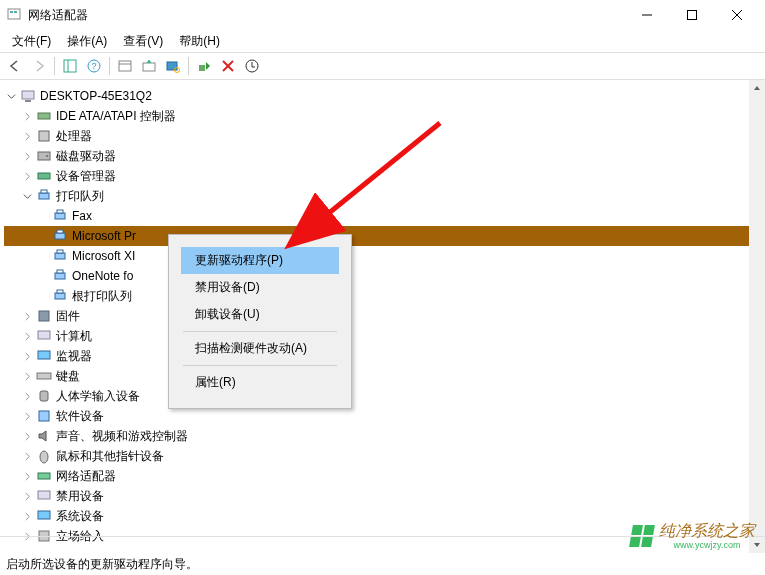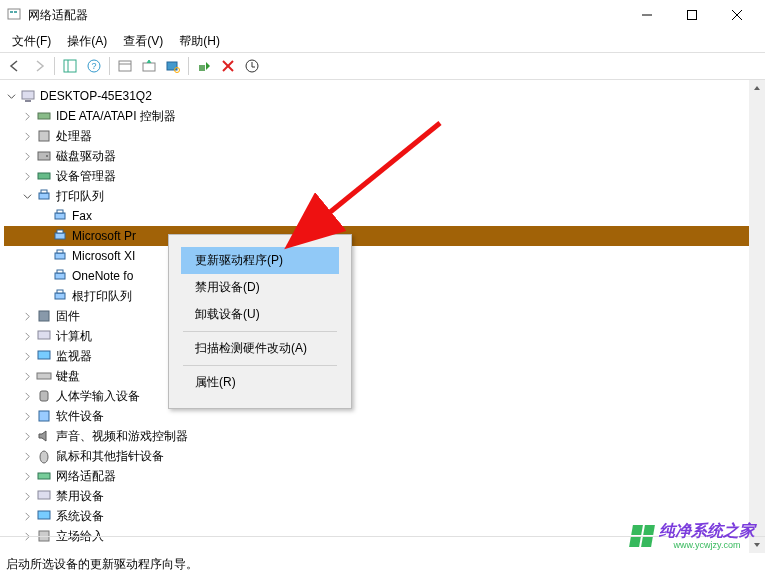--- a/index.html
+++ b/index.html
@@ -31,21 +31,21 @@
     .ctx-item { padding: 5px 14px; }
     .ctx-item.hi { background: #91c9f7; }
     .ctx-sep { height: 1px; background: #d0d0d0; margin: 3px 2px; }
     
     .statusbar { position: absolute; bottom: 0; left: 0; right: 0; height: 22px; border-top: 1px solid #e0e0e0; font-size: 12px; padding: 19px 6px; }
     
     .arrow { position: absolute; left: 280px; top: 115px; pointer-events: none; }
     .watermark { position: absolute; right: 10px; bottom: 25px; display: flex; align-items: center; gap: 6px; opacity: .9; z-index: 50; }
     .wm-logo { display: grid; grid-template-columns: 10px 10px; grid-template-rows: 10px 10px; gap: 2px; transform: skewX(-10deg); }
     .wm-logo div { background: #22b24c; }
-    .wm-text-cn { font-size: 16px; font-weight: 700; font-style: italic; color: #6d28d9; }
+    .wm-text-cn { font-size: 16px; font-weight: 400; font-style: italic; color: #a16207; }
     .wm-text-url { font-size: 9px; color: #22b24c; margin-top: -2px; text-align: center; }
     .scrollbar-v { position: absolute; right: 0; top: 80px; bottom: 22px; width: 16px; background: #f0f0f0; }
     .sb-btn { width: 16px; height: 16px; background: #f0f0f0; display: flex; align-items: center; justify-content: center; }
     .sb-btn svg { width: 8px; height: 8px; fill: #606060; }
     .sb-btn.dn { position: absolute; bottom: 0; }
   </style>
 </head>
 <body>
 
 <div class="titlebar">

